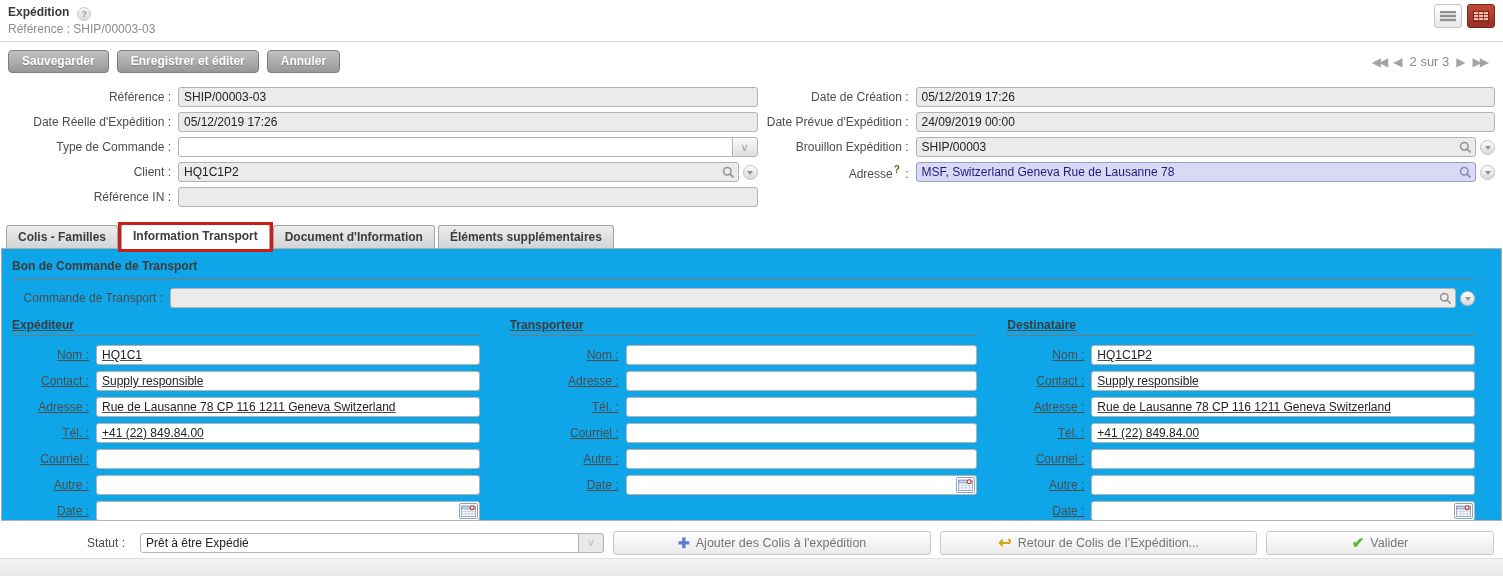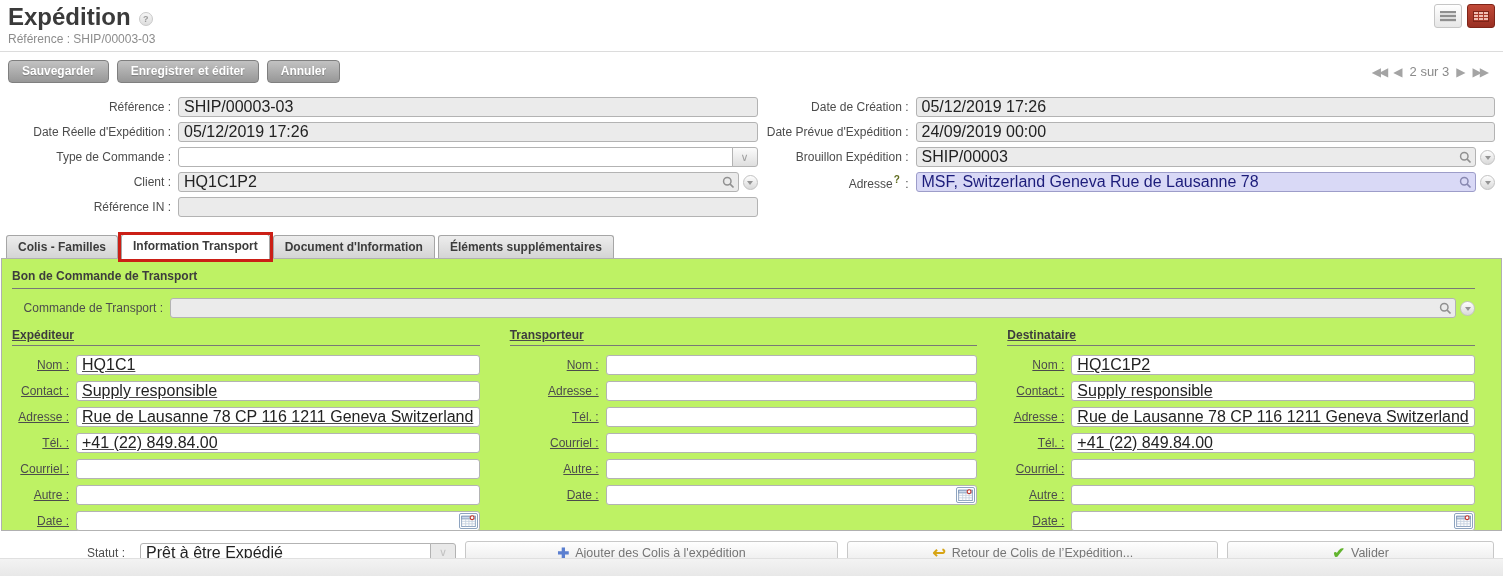--- a/index.html
+++ b/index.html
@@ -7,21 +7,21 @@
   body {
     width:1503px; height:576px; overflow:hidden;
     font-family:"Liberation Sans", sans-serif; font-size:12px; color:#4c4c4c;
     background:#ffffff;
   }
   .page { position:relative; width:1503px; height:576px; background:#fff; }
 
   
   .header { position:relative; padding:3px 8px 5px 8px; border-bottom:1px solid #dcdcdc; }
   .title-row { display:flex; align-items:center; gap:8px; }
-  .title { margin:0; font-size:24px; font-weight:bold; color:#3a3a3a; }
+  .title { margin:0; font-size:12px; font-weight:bold; color:#3a3a3a; }
   .help-circle {
     width:14px; height:14px; border-radius:50%; border:1px solid #c9c9c9;
     background:linear-gradient(#f6f6f6,#ddd); color:#9a9a9a; font-size:9px; font-weight:bold;
     display:inline-flex; align-items:center; justify-content:center; margin-top:4px;
   }
   .subtitle { color:#8c8c8c; margin-top:1px; }
   .view-switch { position:absolute; top:4px; right:8px; display:flex; gap:5px; }
   .vbtn { width:28px; height:24px; border:1px solid #c6c6c6; border-radius:3px;
     background:linear-gradient(#ffffff,#e7e7e7); display:flex; align-items:center; justify-content:center; padding:0; cursor:pointer; }
   .vbtn.red { background:linear-gradient(#c14a38,#992f22); border-color:#7e2418; }
@@ -46,21 +46,21 @@
   .pager .cur { color:#8a8a8a; font-size:13px; }
 
   
   .form-area { display:flex; padding:10px 8px 0 0;margin-left:20px; }
   .fcol { flex:1; min-width:0; padding-left:8px; }
   .frow { display:flex; align-items:center; margin-bottom:5px; }
   .flabel { width:150px; flex:none; text-align:right; padding-right:7px; color:#4c4c4c; }
   .fld { position:relative; flex:1; display:flex; }
   .txt {
     width:100%; height:20px; border:1px solid #b3b3b3; border-radius:3px; padding:0 5px;
-    font-family:"Liberation Sans",sans-serif; font-size:16px; color:#222; background:#fff;
+    font-family:"Liberation Sans",sans-serif; font-size:12px; color:#222; background:#fff;
   }
   .txt.ro { background:#ebebeb; }
   .txt.addr { background:#d9d9f6; border-color:#9d9dc9; color:#1c1c7a; }
   .withmag .txt { padding-right:20px; }
   .mag { position:absolute; right:4px; top:4px; line-height:0; }
   .mini { width:15px; height:15px; flex:none; border-radius:50%; border:1px solid #c2c2c2;
     background:linear-gradient(#fefefe,#d9d9d9); margin-left:4px; align-self:center;
     display:flex; align-items:center; justify-content:center; cursor:pointer; }
   .tri { width:0; height:0; border:3px solid transparent; border-top:4px solid #949494; margin-top:4px; }
   .attach { width:26px; height:20px; flex:none; margin-left:-1px;
@@ -74,38 +74,38 @@
   .tabbar { display:flex; align-items:flex-end; gap:3px; padding:0 0 0 6px; height:24px; margin-top:12px; position:relative; z-index:2; }
   .tab {
     padding:4px 11px; border:1px solid #a6a6a6; border-bottom:none; border-radius:3px 3px 0 0;
     background:linear-gradient(#ededed,#d4d4d4); font-weight:bold; color:#3c3c3c; cursor:pointer; position:relative;
   }
   .tab.active { background:#fff; margin-bottom:-1px; padding-bottom:6px; z-index:3; }
   .redbox { position:absolute; left:-4px; right:-4px; top:-3px; bottom:-3px;
     border:3px solid #cb1f16; pointer-events:none; }
 
   
-  .panel { position:relative; z-index:1; margin:0 1px; border:1px solid #b0b0b0; background:#bef264; padding:10px 26px 12px 10px; height:273px; }
+  .panel { position:relative; z-index:1; margin:0 1px; border:1px solid #b0b0b0; background:#0ea5e9; padding:10px 26px 12px 10px; height:273px; }
   .sep { font-weight:bold; color:#3d3d3d; border-bottom:1px solid #787878; padding-bottom:5px; margin-bottom:9px; }
   .cmd-row { display:flex; align-items:center; margin-bottom:4px; }
   .cmd-row .flabel { width:158px; }
   .cols { display:flex; gap:30px; margin-top:10px;text-decoration:underline; }
   .col { flex:1; min-width:0; }
   .colhead { font-weight:bold; color:#3d3d3d; border-bottom:1px solid #787878; padding-bottom:3px; margin-bottom:9px; }
   .col .flabel { width:64px; }
   .col.mid .flabel { width:96px; }
-  .col .frow { margin-bottom:6px; }
+  .col .frow { margin-bottom:6px;margin-left:20px; }
   .datewrap .txt { padding-right:24px; }
   .calbtn { position:absolute; right:2px; top:2px; width:19px; height:16px; padding:0; border:1px solid #8ea4c0;
     background:#fff; border-radius:2px; cursor:pointer; display:flex; align-items:center; justify-content:center; }
 
   
   .statusbar { display:flex; align-items:center; padding:0 9px; margin-top:9px; gap:9px; height:25px; }
   .st-label { width:122px; text-align:right; padding-right:6px; flex:none; }
-  .status-select { display:flex; width:316px; flex:none; }
+  .status-select { display:flex; width:464px; flex:none; }
   .status-select .txt { border-radius:3px 0 0 3px; }
   .attach.dis { background:#e9e9e9; color:#c2c2c2; cursor:default; }
   .abtn { flex-grow:1; flex-basis:0; height:24px; border:1px solid #c8c8c8; border-radius:3px;
     background:linear-gradient(#fefefe,#ebebeb); color:#757575; font-size:12.5px;
     display:flex; align-items:center; justify-content:center; gap:6px; cursor:pointer;
     font-family:"Liberation Sans",sans-serif; white-space:nowrap; }
   .abtn.w1 { flex-grow:347; } .abtn.w2 { flex-grow:345; } .abtn.w3 { flex-grow:244; }
   .ico-plus { color:#5b7fd0; font-weight:bold; font-size:14px; }
   .ico-undo { color:#d7a414; font-weight:bold; font-size:16px; line-height:1; }
   .ico-check { color:#62b42e; font-weight:bold; font-size:15px; }

